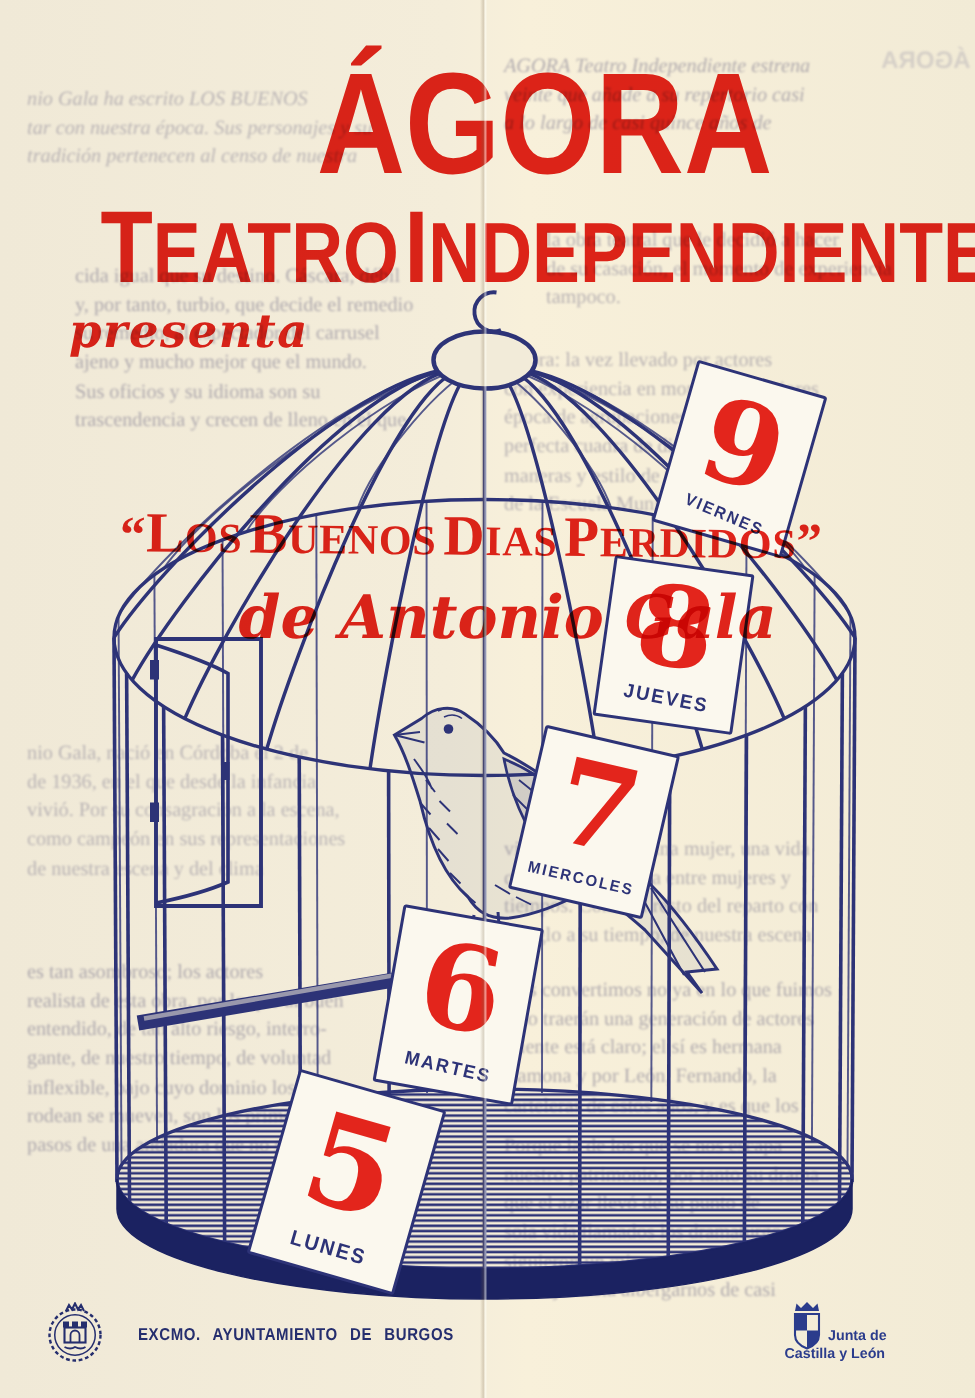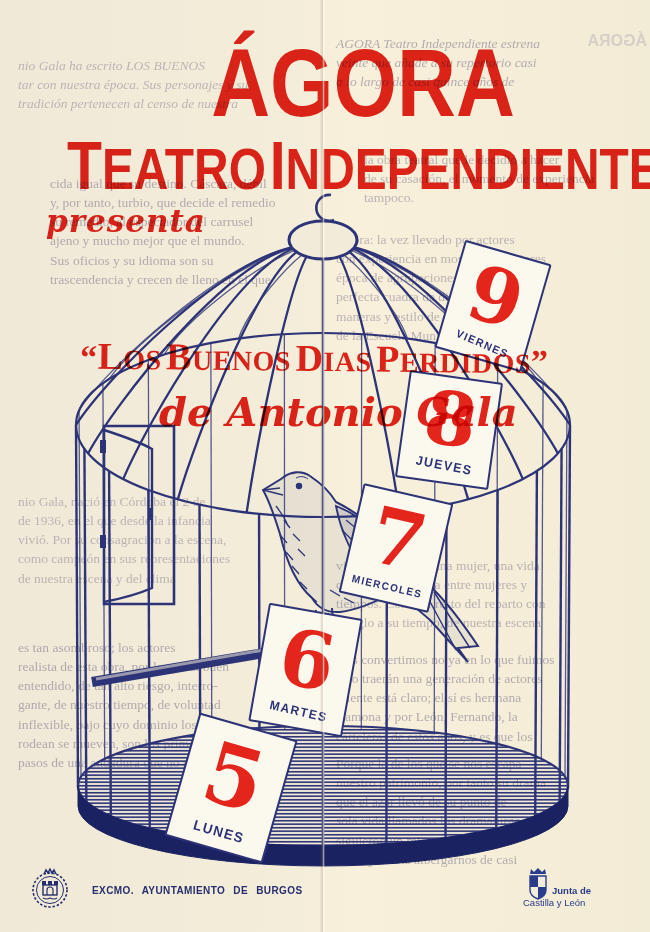--- a/index.html
+++ b/index.html
@@ -63,21 +63,21 @@
     margin-left:16px;
   }
   .icw{display:inline;}
   
   .footer-item{position:absolute;z-index:40;color:#2d3377;}
   .burgos-label{
     left:92px;top:884px;font-size:10px;font-weight:bold;letter-spacing:.4px;word-spacing:5px;
     color:#252e6e;transform:scaleY(1.15);transform-origin:left top;
   }
   .junta-line1{left:552px;top:885px;font-size:9.5px;font-weight:bold;color:#2b3c8c;}
-  .junta-line2{left:523px;top:897px;font-size:9.5px;font-weight:normal;color:#2b3c8c;}
+  .junta-line2{left:523px;top:897px;font-size:9.5px;font-weight:bold;color:#2b3c8c;}
   
   .fold{
     position:absolute;left:320px;top:0;width:5px;height:100%;z-index:60;pointer-events:none;
     background:linear-gradient(90deg,rgba(120,100,70,0) 0%,rgba(120,100,70,.25) 45%,rgba(255,255,248,.55) 70%,rgba(120,100,70,0) 100%);
   }
 </style>
 </head>
 <body>
 
 <div class="poster">

